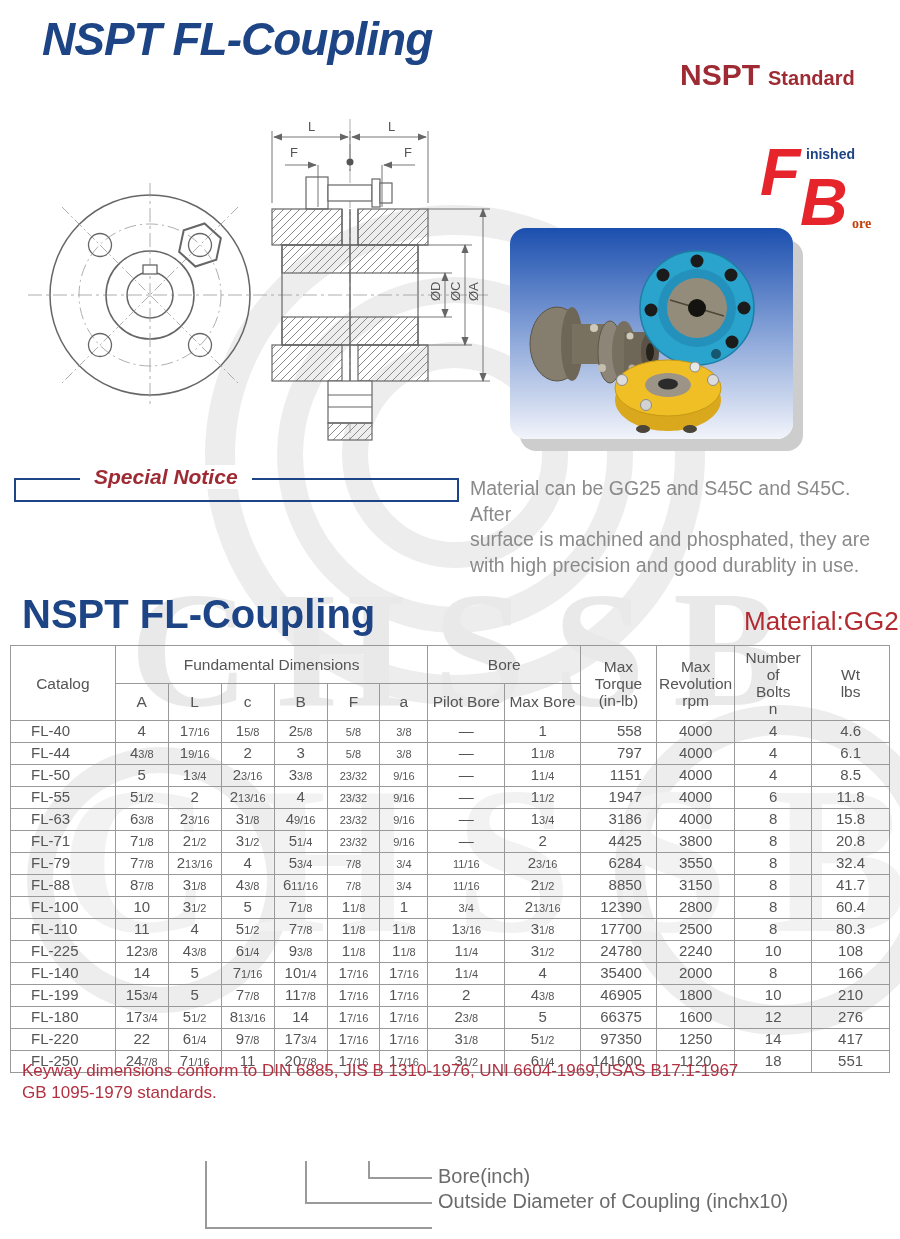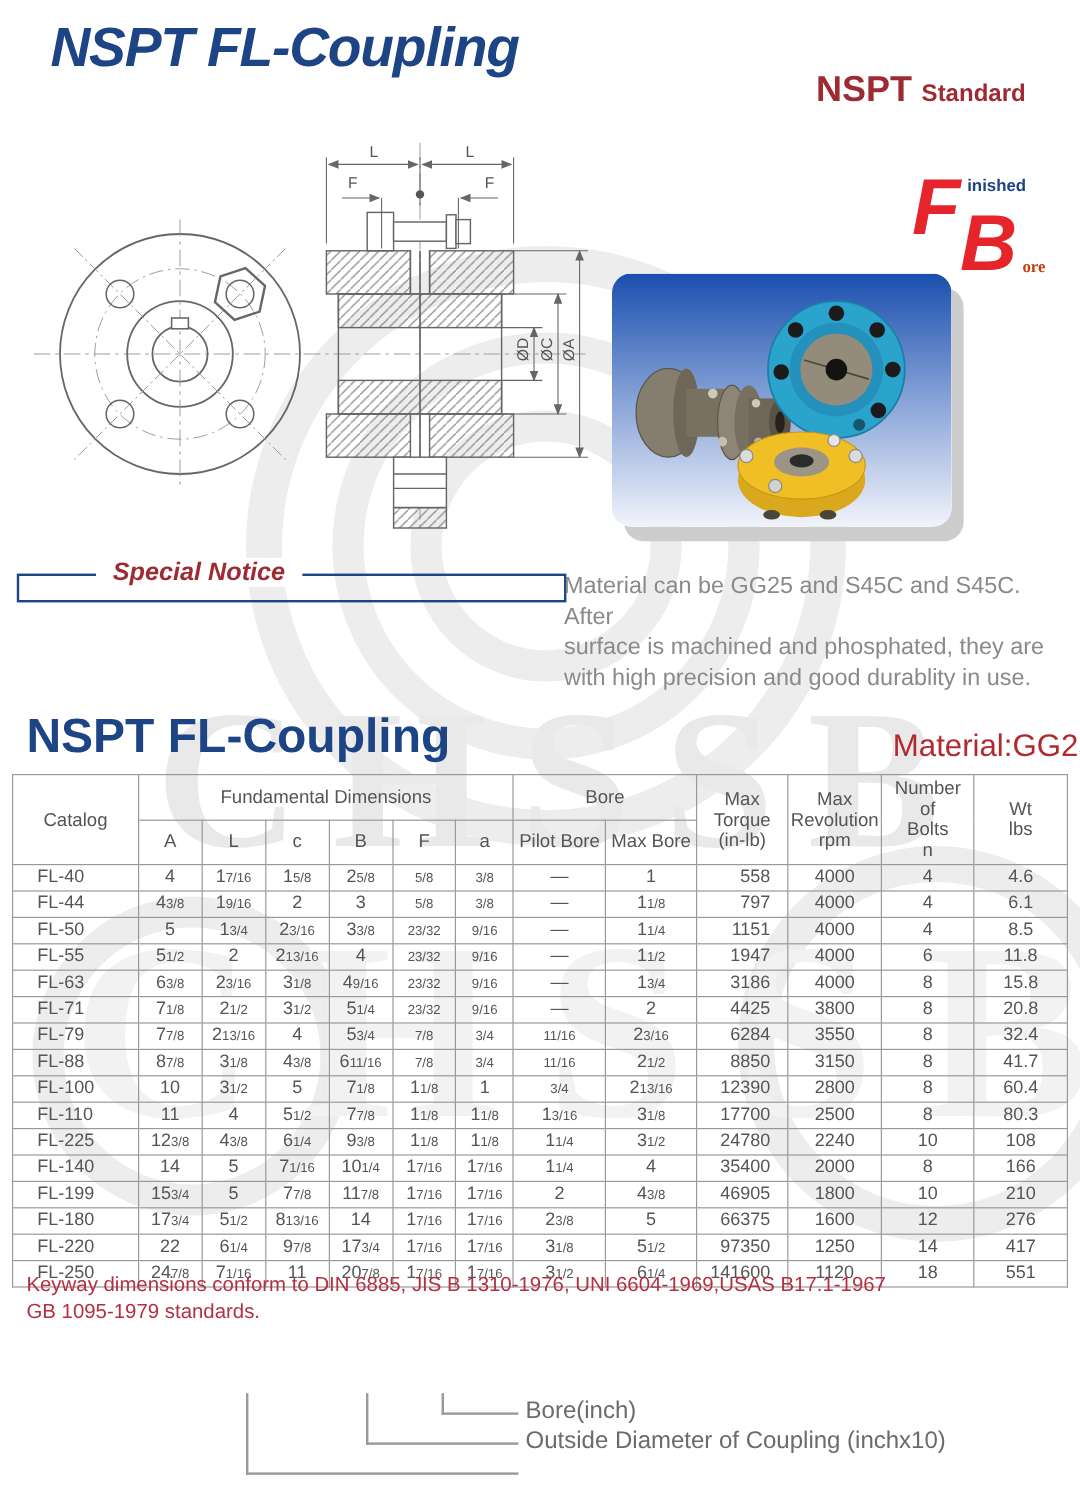--- a/index.html
+++ b/index.html
@@ -26,21 +26,21 @@
       font-style:italic;color:#e5242b;}
   #fb-logo .bigB{position:absolute;left:40px;top:24px;font-size:66px;font-weight:bold;
       font-style:italic;color:#e5242b;}
   #fb-logo .sm1{position:absolute;left:46px;top:6px;font-size:14px;font-weight:bold;color:#1d4484;}
   #fb-logo .sm2{position:absolute;left:92px;top:76px;font-size:14px;font-weight:bold;color:#c2410c;font-family:Liberation Serif, serif;}
   
   #photo{left:510px;top:228px;width:283px;height:211px;border-radius:16px;
     box-shadow:10px 12px 0 #cdcdcd;overflow:hidden;}
   
   #notice-box{left:14px;top:478px;width:414px;border:2px solid #1d4484;
-    padding:10px 12px 10px 28px;}
+    padding:10px 12px 10px 15px;}
   #notice-title{position:absolute;top:-15px;left:64px;background:#ffffff;padding:0 14px;
     color:#9e2b33;font-size:21px;font-weight:bold;font-style:italic;white-space:nowrap;}
   #notice-text{color:#1d4484;font-size:19.5px;line-height:1.3;white-space:pre-line;}
   
   #material-note{left:470px;top:476px;width:420px;color:#8a8a8a;font-size:19.5px;
     line-height:1.32;white-space:pre-line;}
   
   #section-title{left:22px;top:592px;font-size:40px;font-weight:bold;color:#1d4484;}
   #material-tag{left:744px;top:606px;font-size:26px;color:#b22a30;}
   

